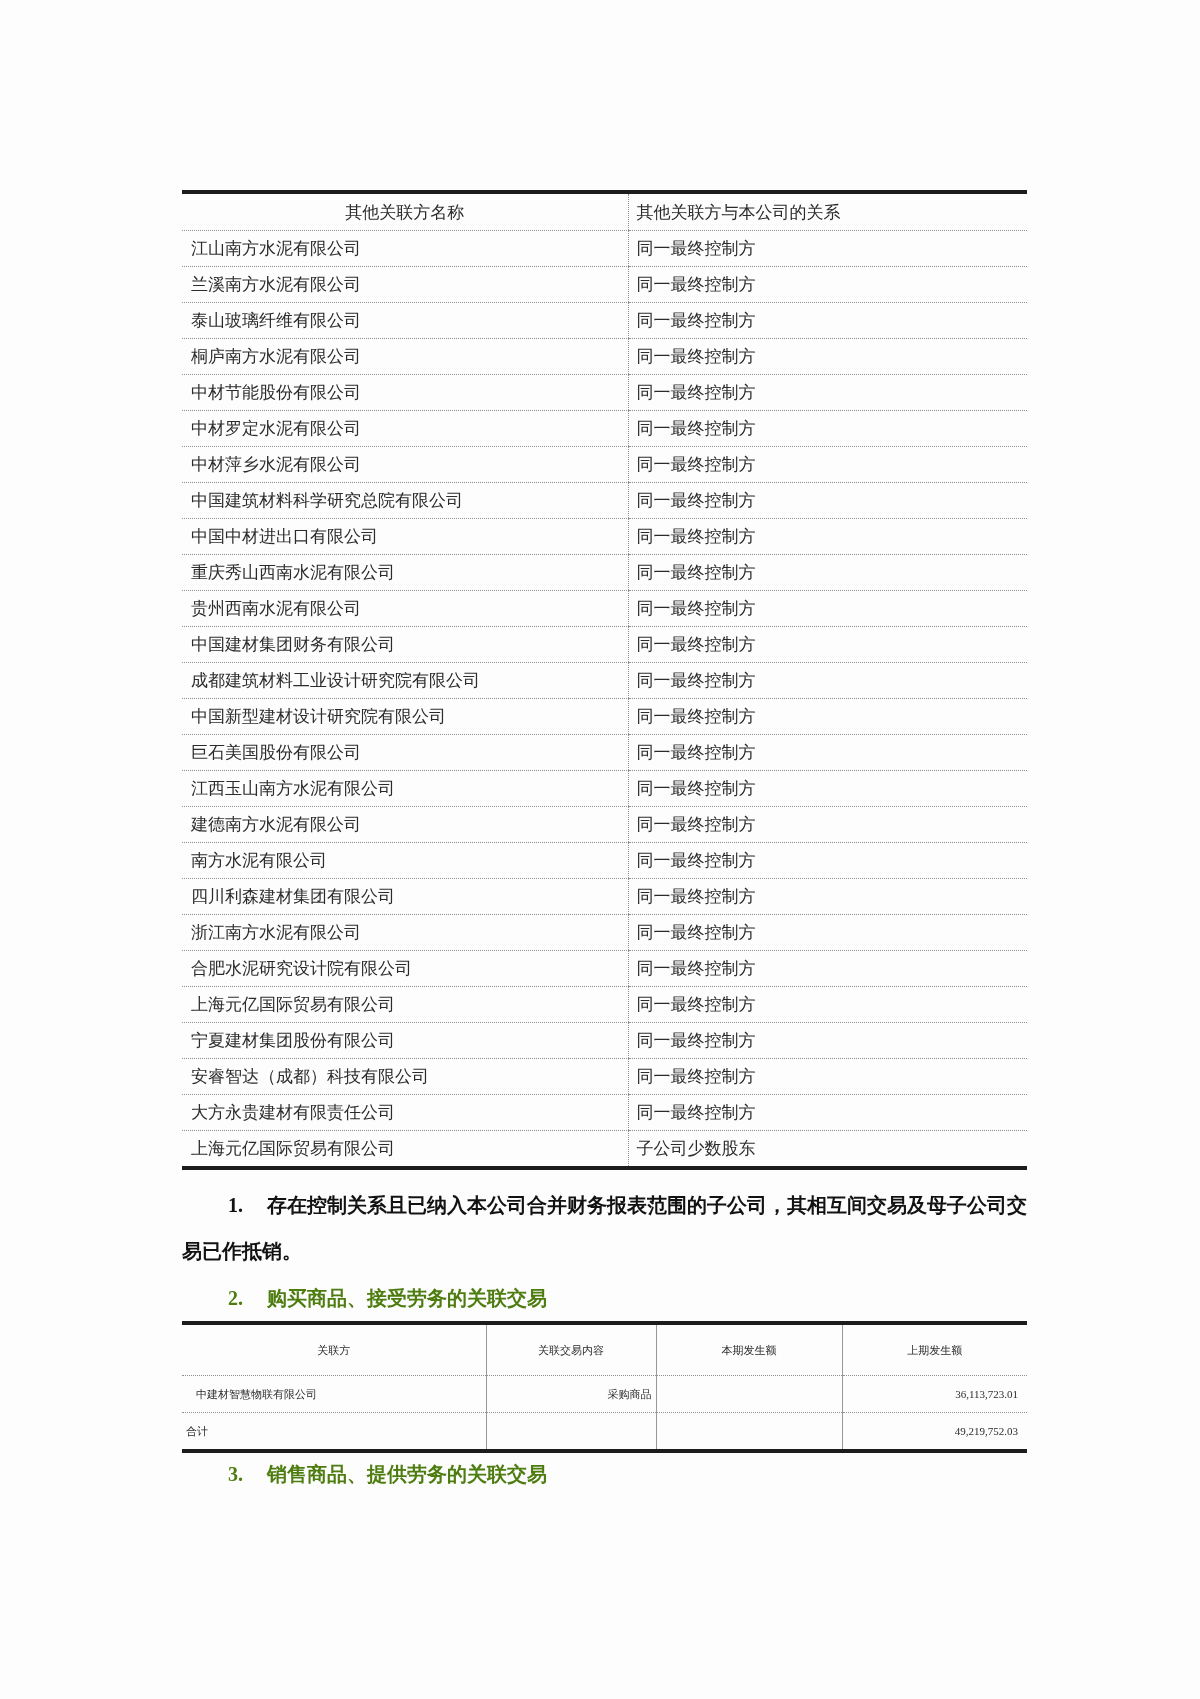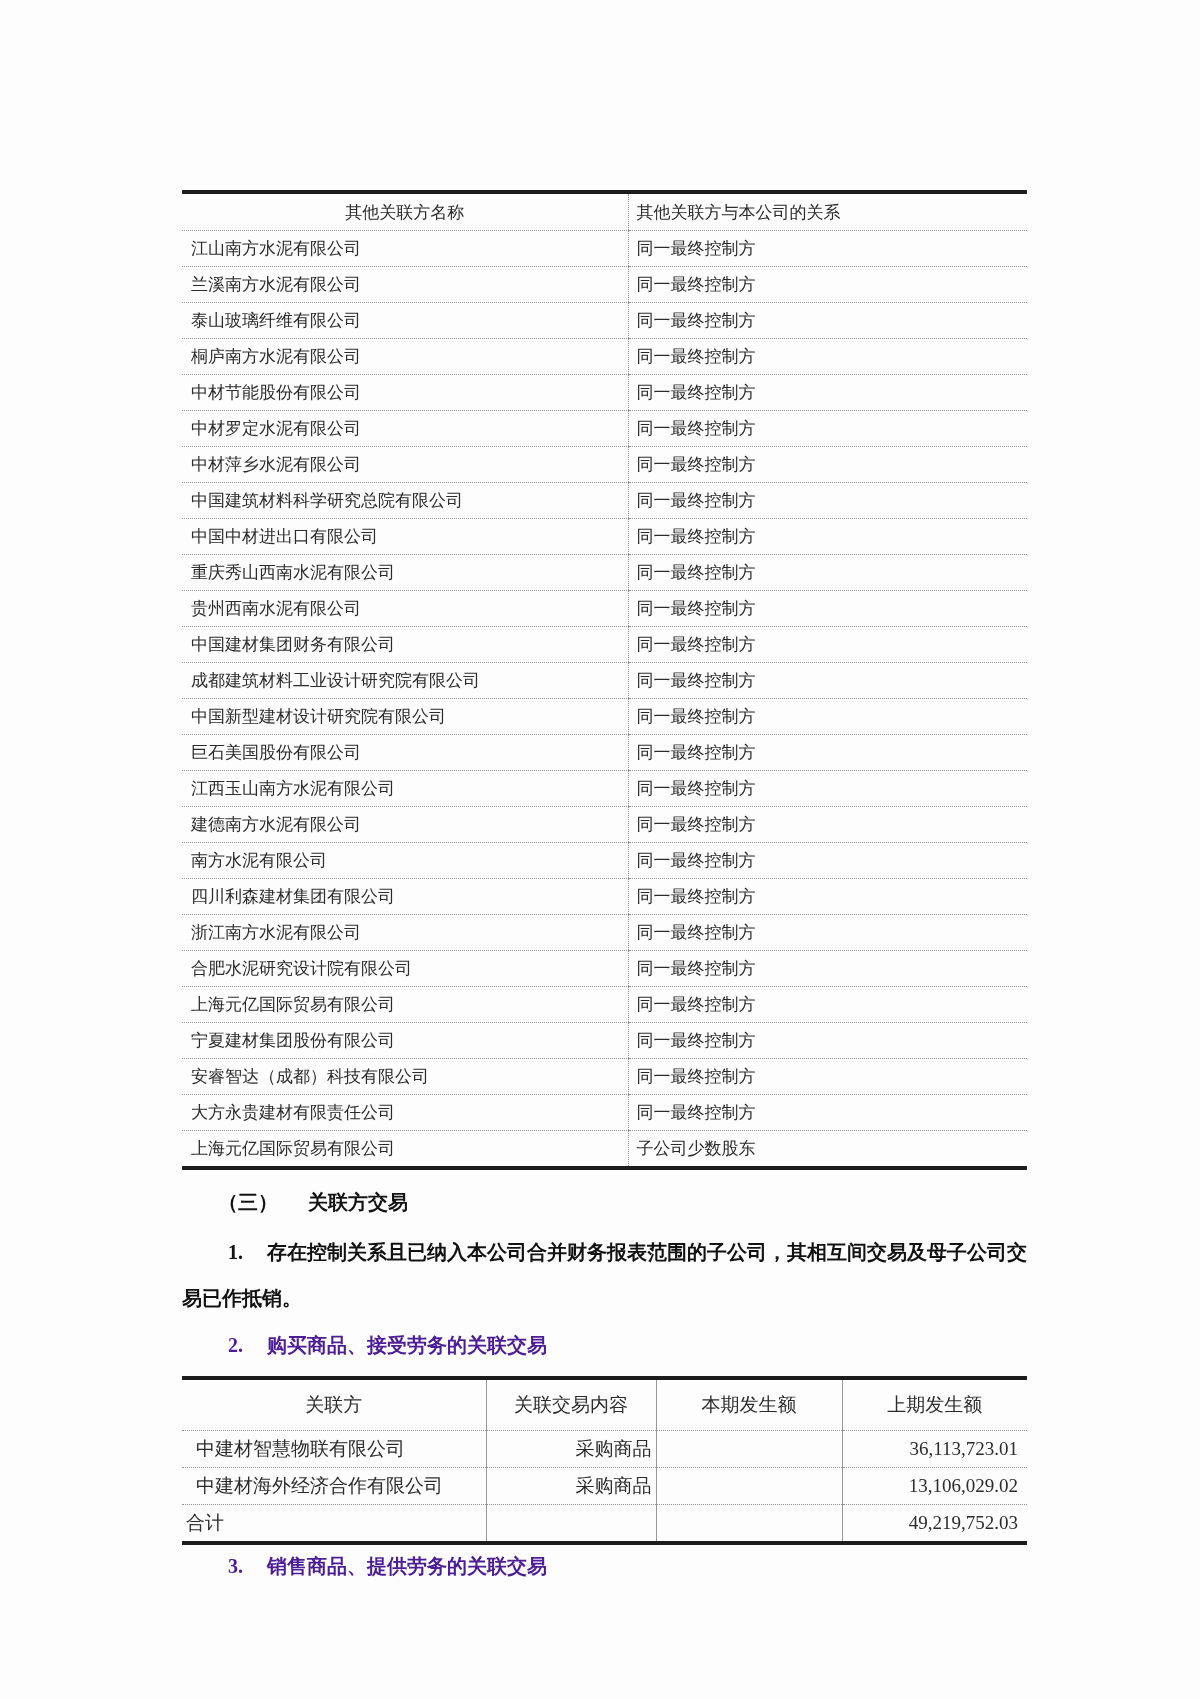--- a/index.html
+++ b/index.html
@@ -56,32 +56,32 @@
     text-indent: 46px;
     text-align: justify;
     color: #121212;
   }
   .para .num { margin-right: 24px; }
   .item-heading {
     padding-left: 46px;
     font-size: 20px;
     line-height: 30px;
     font-weight: bold;
-    color: #4c1d95;
+    color: #4d7c0f;
   }
   .item-heading.h2 { margin-top: 9px; }
   .item-heading.h3 { margin-top: 6px; }
   .item-heading .num { margin-right: 24px; }
 
   
   .t2 {
-    margin-top: 16px;
+    margin-top: 8px;
     border-top: 4px solid #1c1c1c;
     border-bottom: 4px solid #1c1c1c;
-    font-size: 19px;
+    font-size: 11px;
   }
   .t2 th {
     font-weight: normal;
     height: 50px;
     text-align: center;
     border-bottom: 1px dotted #909090;
     padding: 0 4px;
   }
   .t2 td {
     height: 36px;
@@ -212,23 +212,20 @@
           <td class="c1">大方永贵建材有限责任公司</td>
           <td class="c2">同一最终控制方</td>
         </tr>
         <tr>
           <td class="c1">上海元亿国际贸易有限公司</td>
           <td class="c2">子公司少数股东</td>
         </tr>
       </tbody>
   </table>
 
-  <div class="sec-heading">
-    <span class="num">（三）</span><span>关联方交易</span>
-  </div>
 
   <div class="para">
     <span class="num">1.</span><span>存在控制关系且已纳入本公司合并财务报表范围的子公司，其相互间交易及母子公司交易已作抵销。</span>
   </div>
 
   <div class="item-heading h2">
     <span class="num">2.</span><span>购买商品、接受劳务的关联交易</span>
   </div>
 
   <table class="t2">
@@ -246,26 +243,20 @@
         <th>上期发生额</th>
       </tr>
     </thead>
     <tbody>
         <tr>
           <td class="party">中建材智慧物联有限公司</td>
           <td class="content">采购商品</td>
           <td class="amount"></td>
           <td class="amount">36,113,723.01</td>
         </tr>
-        <tr>
-          <td class="party">中建材海外经济合作有限公司</td>
-          <td class="content">采购商品</td>
-          <td class="amount"></td>
-          <td class="amount">13,106,029.02</td>
-        </tr>
       </tbody>
     <tfoot>
       <tr>
         <td class="total-label">合计</td>
         <td class="content"></td>
         <td class="amount"></td>
         <td class="amount">49,219,752.03</td>
       </tr>
     </tfoot>
   </table>

